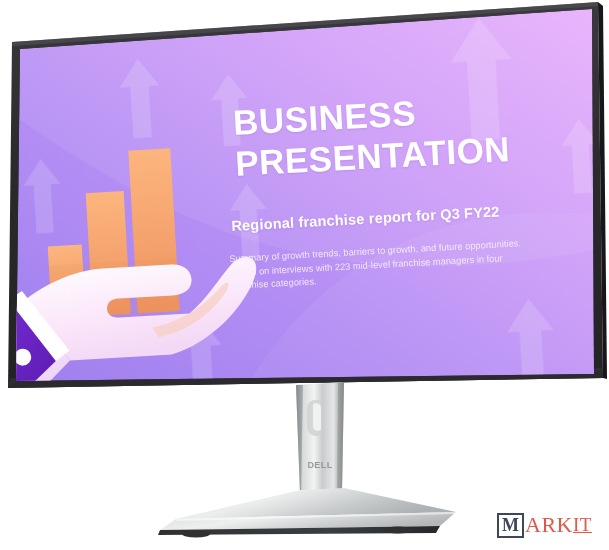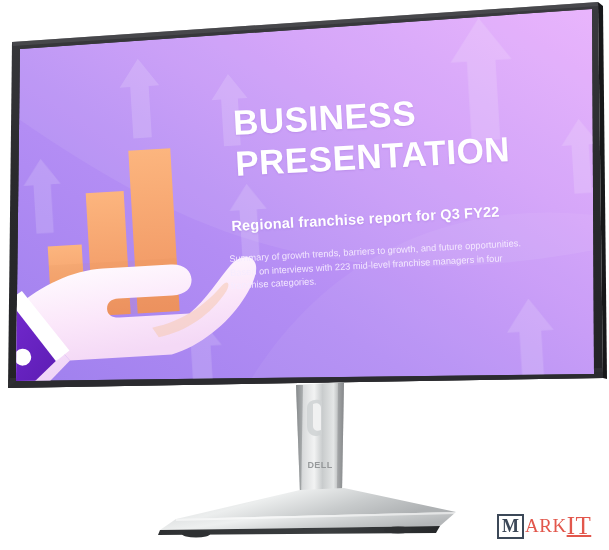--- a/index.html
+++ b/index.html
@@ -68,29 +68,29 @@
     border:2px solid #3c4858;
     color:#3c4858;
     font-size:18px;
     font-weight:bold;
     line-height:18px;
     padding:1px 3px 2px 3px;
     font-family:"Liberation Serif", serif;
   }
   .wm-ark{
     color:#e2574c;
-    font-size:19px;
+    font-size:22px;
     font-weight:normal;
     letter-spacing:0.5px;
     margin-left:1px;
     font-family:"Liberation Serif", serif;
   }
   .wm-it{
     color:#e2574c;
-    font-size:25px;
+    font-size:19px;
     font-weight:normal;
     letter-spacing:0.5px;
     text-decoration:underline;
     text-underline-offset:1px;
     font-family:"Liberation Serif", serif;
   }
 </style>
 </head>
 <body>
 

